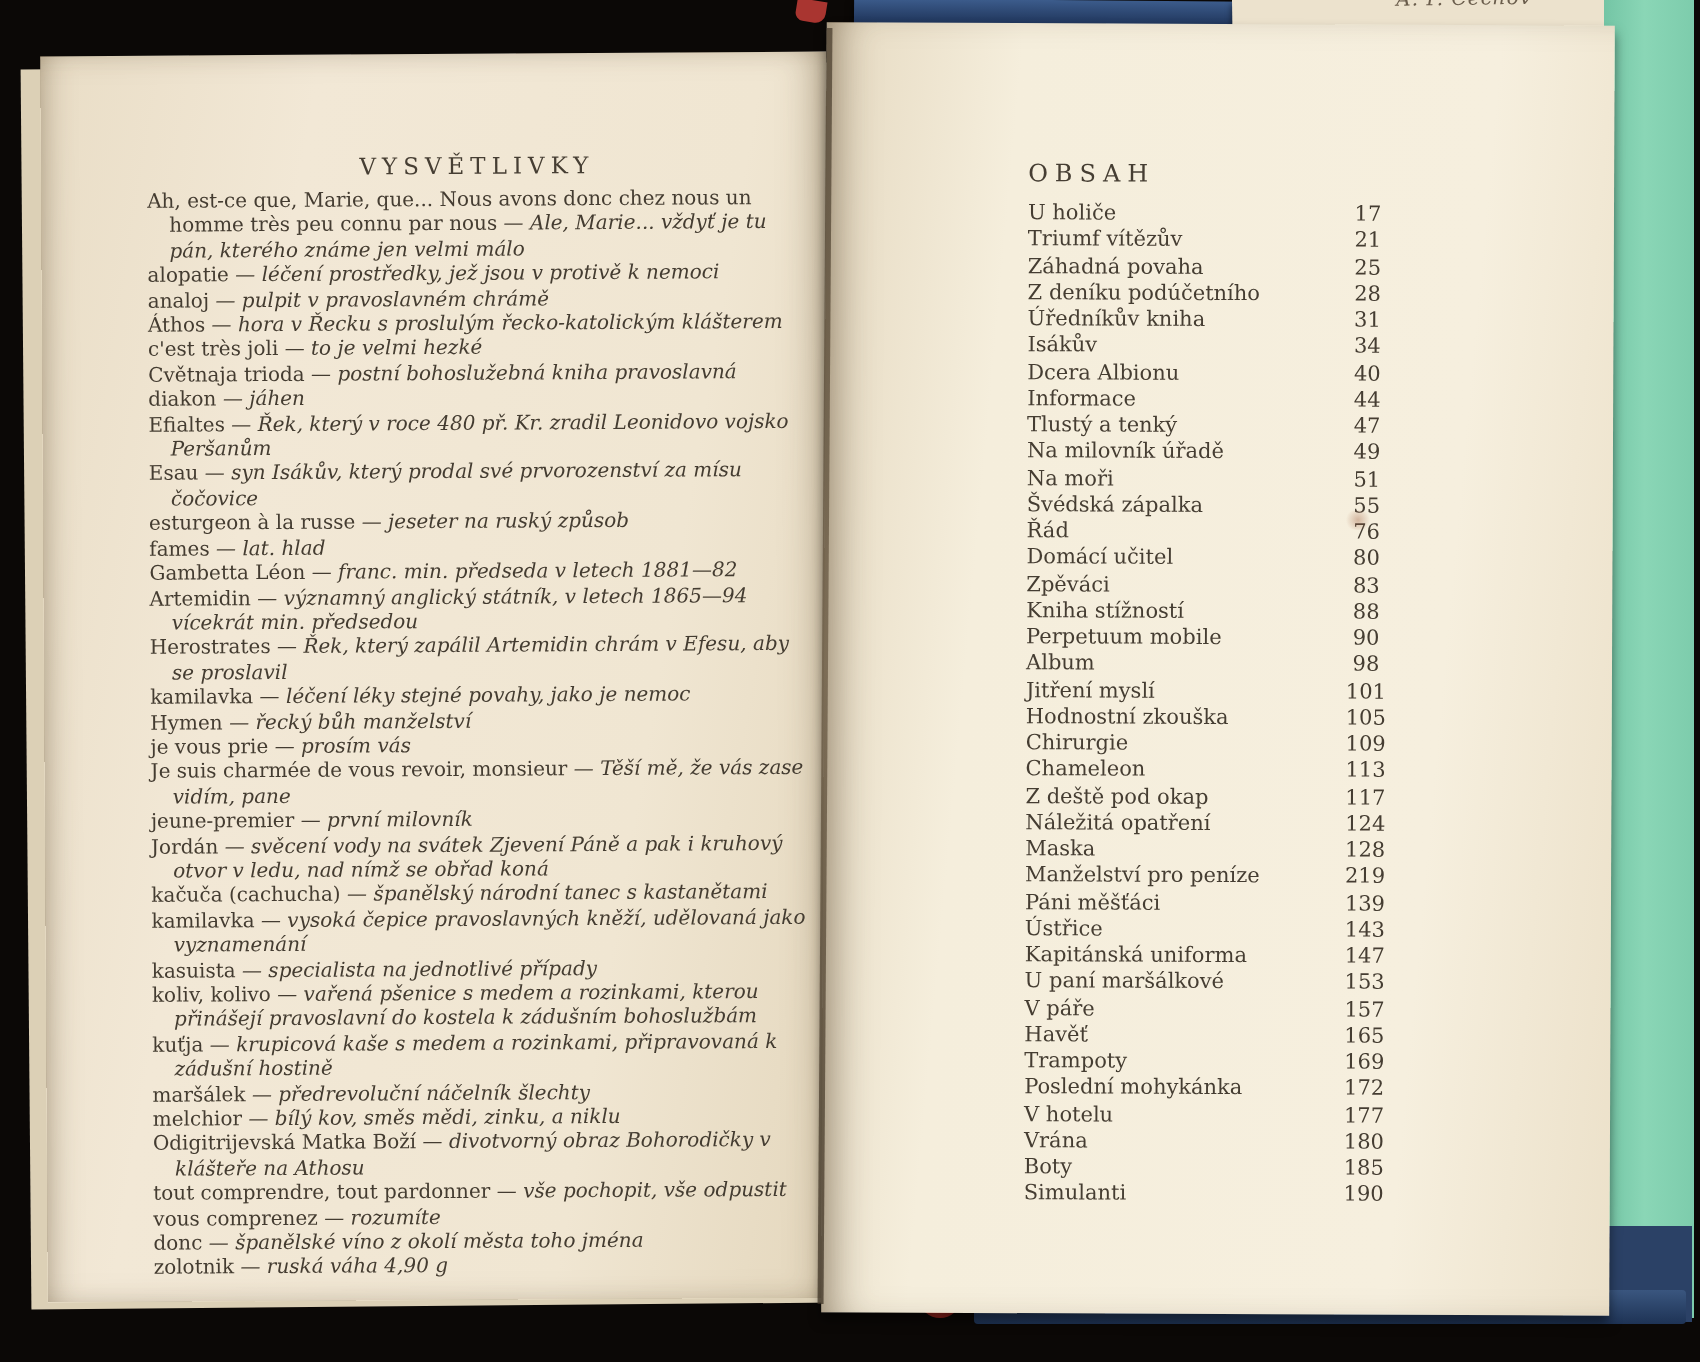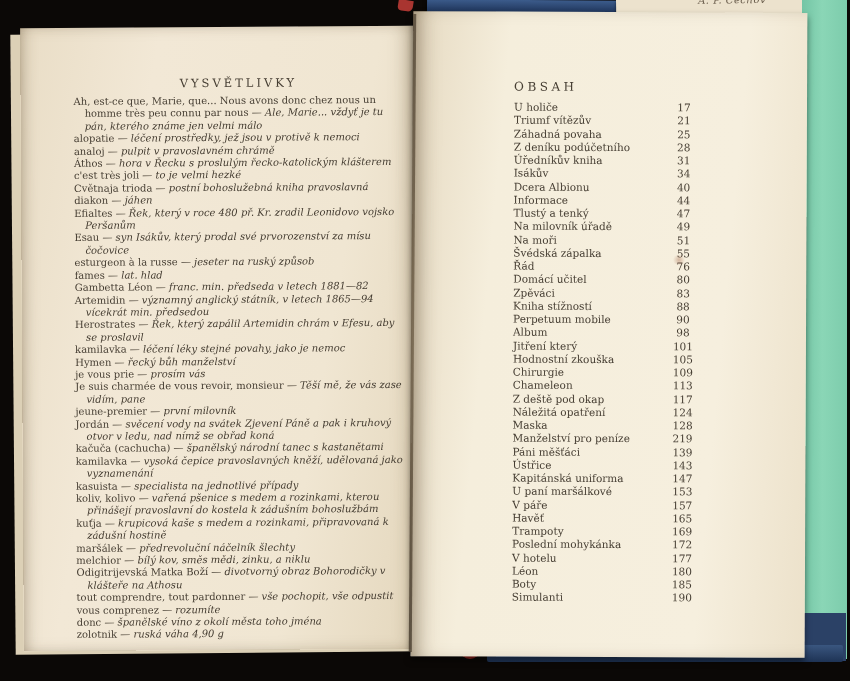--- a/index.html
+++ b/index.html
@@ -234,21 +234,21 @@
           <span class="toc-title">Perpetuum mobile</span>
           <span class="toc-page">90</span>
         </div>
 
         <div class="toc-row">
           <span class="toc-title">Album</span>
           <span class="toc-page">98</span>
         </div>
 
         <div class="toc-row">
-          <span class="toc-title">Jitření který</span>
+          <span class="toc-title">Jitření myslí</span>
           <span class="toc-page">101</span>
         </div>
 
         <div class="toc-row">
           <span class="toc-title">Hodnostní zkouška</span>
           <span class="toc-page">105</span>
         </div>
 
         <div class="toc-row">
           <span class="toc-title">Chirurgie</span>
@@ -319,21 +319,21 @@
           <span class="toc-title">Poslední mohykánka</span>
           <span class="toc-page">172</span>
         </div>
 
         <div class="toc-row">
           <span class="toc-title">V hotelu</span>
           <span class="toc-page">177</span>
         </div>
 
         <div class="toc-row">
-          <span class="toc-title">Léon</span>
+          <span class="toc-title">Vrána</span>
           <span class="toc-page">180</span>
         </div>
 
         <div class="toc-row">
           <span class="toc-title">Boty</span>
           <span class="toc-page">185</span>
         </div>
 
         <div class="toc-row">
           <span class="toc-title">Simulanti</span>

